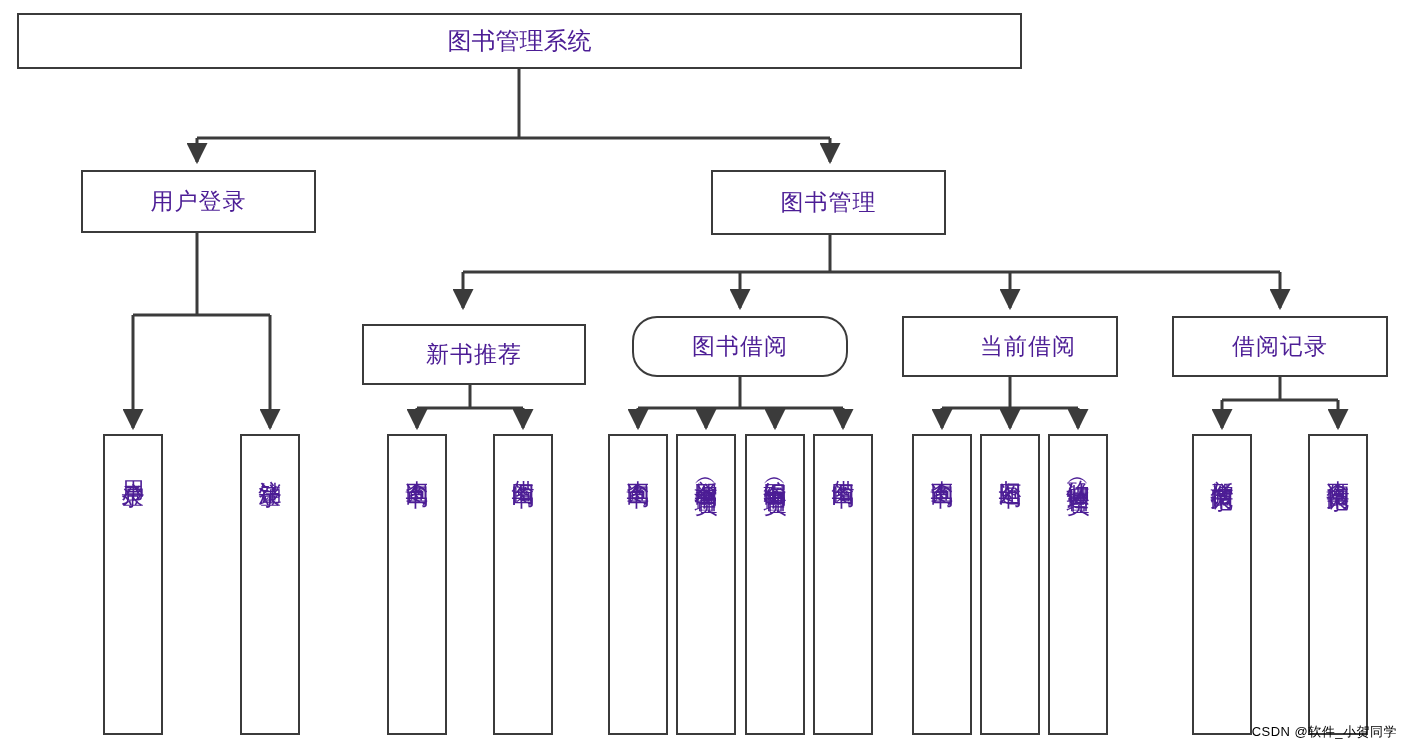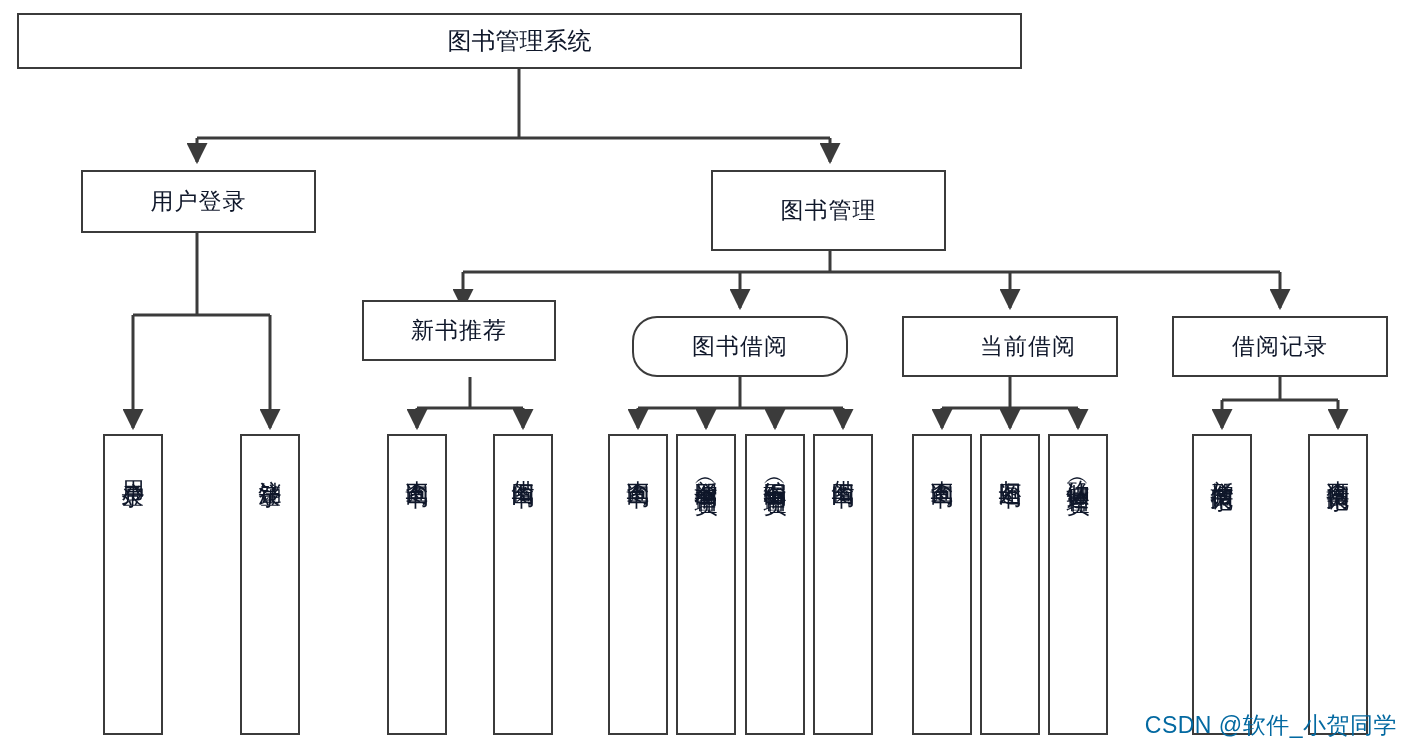--- a/index.html
+++ b/index.html
@@ -28,21 +28,21 @@
     pointer-events: none;
   }
   .node {
     position: absolute;
     box-sizing: border-box;
     border: 2.5px solid #3b3b3b;
     background: #ffffff;
     display: flex;
     align-items: center;
     justify-content: center;
-    color: #0f172a;
+    color: #4c1d95;
   }
   .node.h {
     font-size: 23px;
     letter-spacing: 1px;
     line-height: 1.1;
   }
   .node.root {
     font-size: 24px;
   }
   .node.leaf {
@@ -57,22 +57,22 @@
     font-size: 23px;
     line-height: 1.18;
     letter-spacing: 2px;
     white-space: pre-line;
     text-align: start;
   }
   #watermark {
     position: absolute;
     right: 8px;
     bottom: 6px;
-    font-size: 23px;
-    color: #0369a1;
+    font-size: 13px;
+    color: #000000;
     letter-spacing: 0.5px;
     white-space: nowrap;
     user-select: none;
   }
 </style>
 </head>
 <body>
 
 <div id="canvas">
 
@@ -126,25 +126,25 @@
     </g>
   </svg>
 
   <div class="node root" style="left:17px; top:13px; width:1005px; height:56px;">
     <span>图书管理系统</span>
   </div>
 
   <div class="node h" style="left:81px; top:170px; width:235px; height:63px;">
     <span>用户登录</span>
   </div>
-  <div class="node h" style="left:711px; top:170px; width:235px; height:81px;">
+  <div class="node h" style="left:711px; top:170px; width:235px; height:65px;">
     <span>图书管理</span>
   </div>
 
-  <div class="node h" style="left:362px; top:300px; width:194px; height:61px;">
+  <div class="node h" style="left:362px; top:324px; width:224px; height:61px;">
     <span>新书推荐</span>
   </div>
   <div class="node h" style="left:632px; top:316px; width:216px; height:61px;border-radius:25px;">
     <span>图书借阅</span>
   </div>
   <div class="node h" style="left:902px; top:316px; width:216px; height:61px;padding-left:36px;">
     <span>当前借阅</span>
   </div>
   <div class="node h" style="left:1172px; top:316px; width:216px; height:61px;">
     <span>借阅记录</span>

